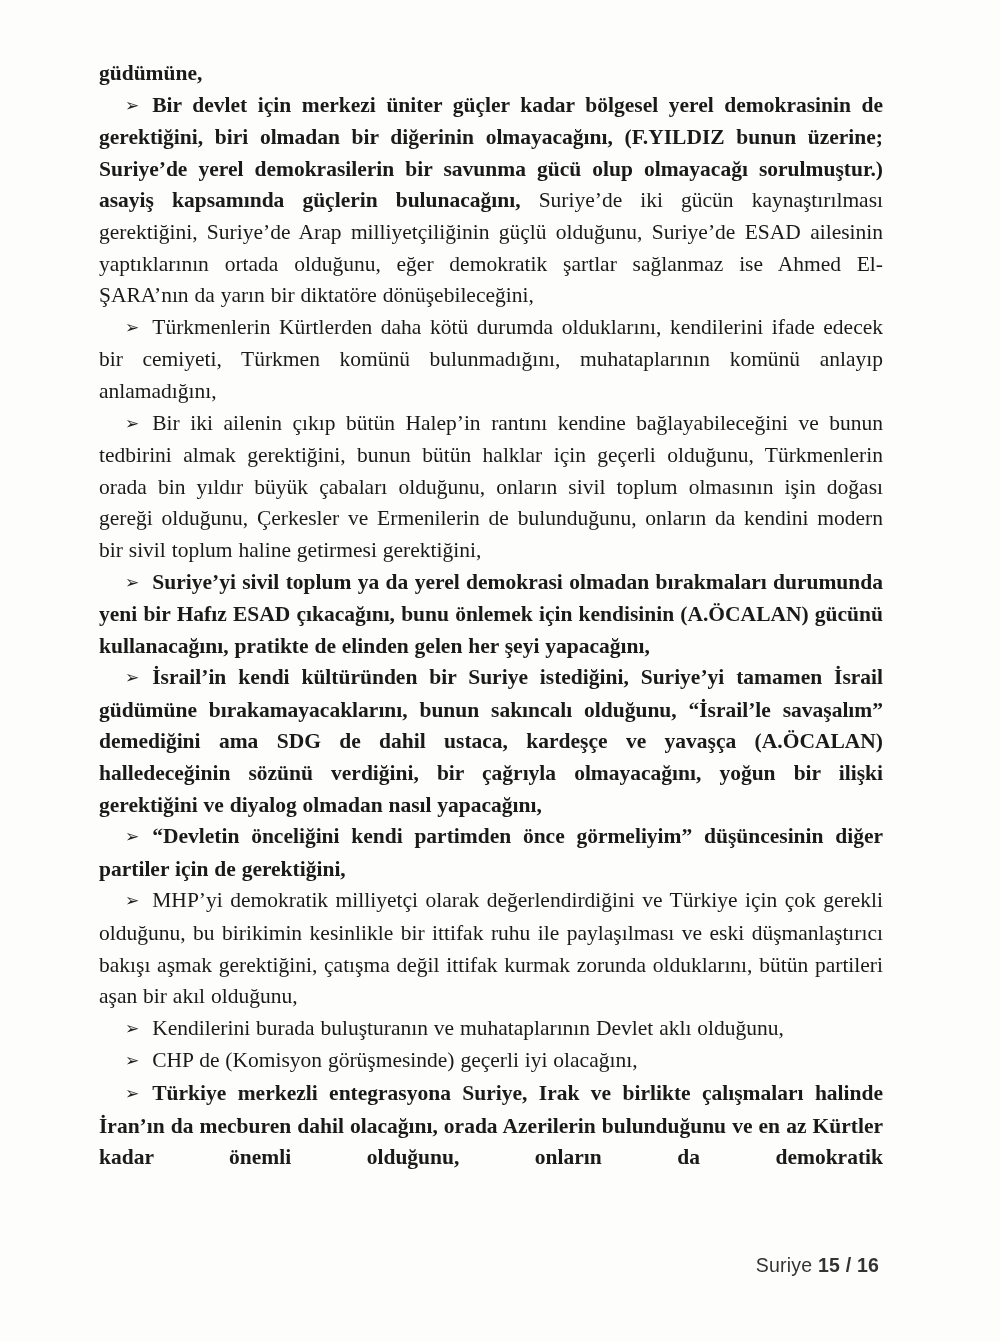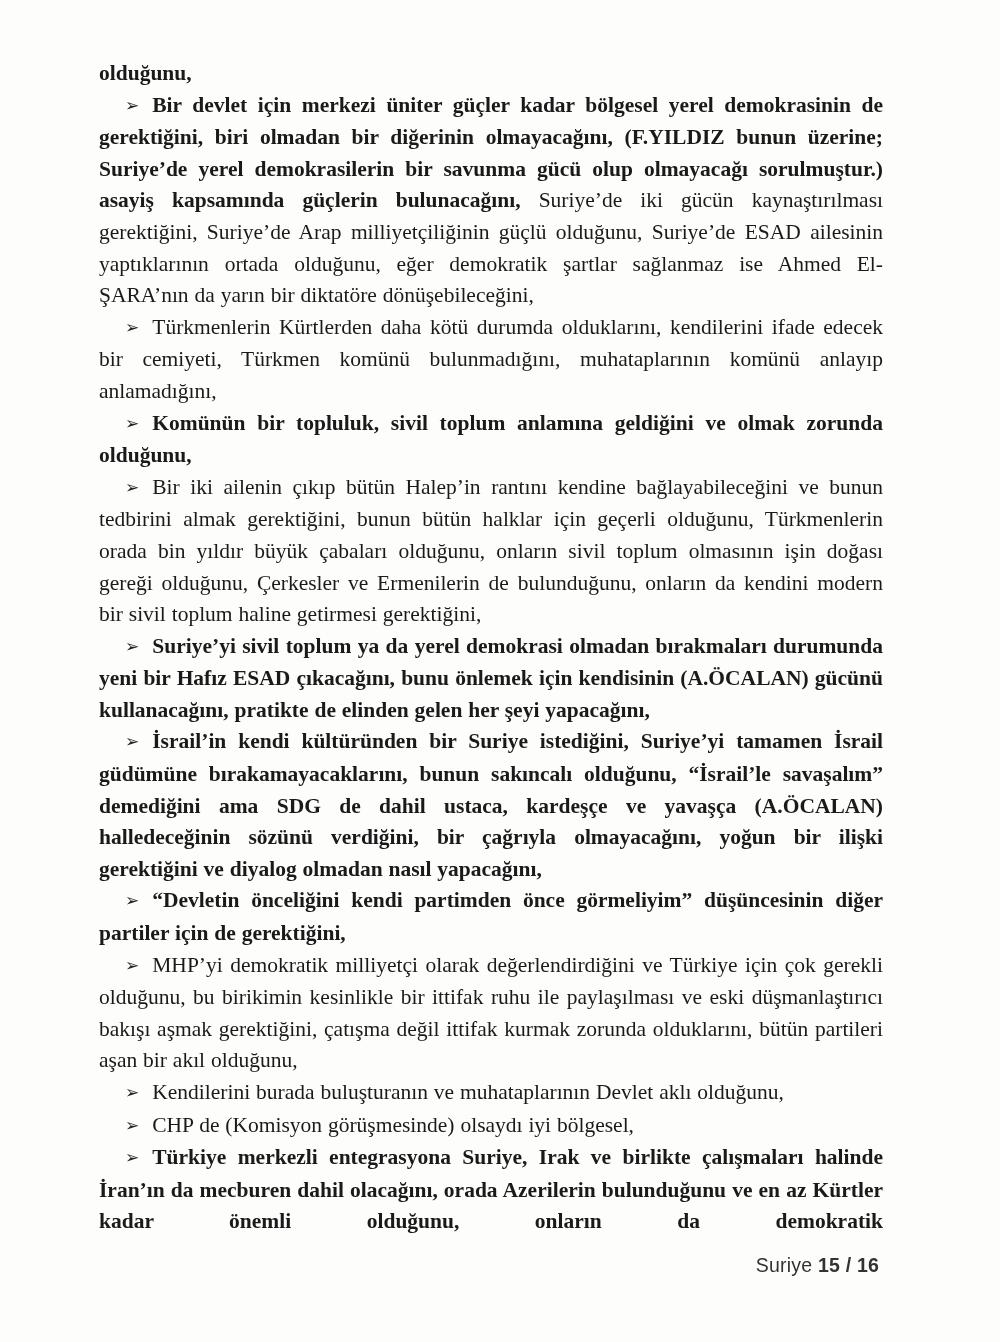--- a/index.html
+++ b/index.html
@@ -61,31 +61,30 @@
     color: #333;
     letter-spacing: 0.2px;
   }
   .footer .pg { font-weight: bold; }
 </style>
 </head>
 <body style="background: rgb(253, 253, 252); color: rgb(26, 26, 26);">
 
 <div class="scan-page">
   <div class="content">
-      <p class="para"><span class="run-b">olduğunu,</span></p>
+      <p class="para"><span class="run-b">güdümüne,</span></p>
       <p class="para bullet"><span class="arrow">➢</span><span class="run-b">Bir devlet için merkezi üniter güçler kadar bölgesel yerel demokrasinin de gerektiğini, biri olmadan bir diğerinin olmayacağını, </span><span class="run-bi">(F.YILDIZ bunun üzerine; Suriye’de yerel demokrasilerin bir savunma gücü olup olmayacağı sorulmuştur.) </span><span class="run-b">asayiş kapsamında güçlerin bulunacağını, </span><span>Suriye’de iki gücün kaynaştırılması gerektiğini, Suriye’de Arap milliyetçiliğinin güçlü olduğunu, Suriye’de ESAD ailesinin yaptıklarının ortada olduğunu, eğer demokratik şartlar sağlanmaz ise Ahmed El-ŞARA’nın da yarın bir diktatöre dönüşebileceğini,</span></p>
       <p class="para bullet"><span class="arrow">➢</span><span>Türkmenlerin Kürtlerden daha kötü durumda olduklarını, kendilerini ifade edecek bir cemiyeti, Türkmen komünü bulunmadığını, muhataplarının komünü anlayıp anlamadığını,</span></p>
-      <p class="para bullet"><span class="arrow">➢</span><span class="run-b">Komünün bir topluluk, sivil toplum anlamına geldiğini ve olmak zorunda olduğunu,</span></p>
       <p class="para bullet"><span class="arrow">➢</span><span>Bir iki ailenin çıkıp bütün Halep’in rantını kendine bağlayabileceğini ve bunun tedbirini almak gerektiğini, bunun bütün halklar için geçerli olduğunu, Türkmenlerin orada bin yıldır büyük çabaları olduğunu, onların sivil toplum olmasının işin doğası gereği olduğunu, Çerkesler ve Ermenilerin de bulunduğunu, onların da kendini modern bir sivil toplum haline getirmesi gerektiğini,</span></p>
       <p class="para bullet"><span class="arrow">➢</span><span class="run-b">Suriye’yi sivil toplum ya da yerel demokrasi olmadan bırakmaları durumunda yeni bir Hafız ESAD çıkacağını, bunu önlemek için kendisinin (A.ÖCALAN) gücünü kullanacağını, pratikte de elinden gelen her şeyi yapacağını,</span></p>
       <p class="para bullet"><span class="arrow">➢</span><span class="run-b">İsrail’in kendi kültüründen bir Suriye istediğini, Suriye’yi tamamen İsrail güdümüne bırakamayacaklarını, bunun sakıncalı olduğunu, “İsrail’le savaşalım” demediğini ama SDG de dahil ustaca, kardeşçe ve yavaşça (A.ÖCALAN) halledeceğinin sözünü verdiğini, bir çağrıyla olmayacağını, yoğun bir ilişki gerektiğini ve diyalog olmadan nasıl yapacağını,</span></p>
       <p class="para bullet"><span class="arrow">➢</span><span class="run-b">“Devletin önceliğini kendi partimden önce görmeliyim” düşüncesinin diğer partiler için de gerektiğini,</span></p>
       <p class="para bullet"><span class="arrow">➢</span><span>MHP’yi demokratik milliyetçi olarak değerlendirdiğini ve Türkiye için çok gerekli olduğunu, bu birikimin kesinlikle bir ittifak ruhu ile paylaşılması ve eski düşmanlaştırıcı bakışı aşmak gerektiğini, çatışma değil ittifak kurmak zorunda olduklarını, bütün partileri aşan bir akıl olduğunu,</span></p>
       <p class="para bullet"><span class="arrow">➢</span><span>Kendilerini burada buluşturanın ve muhataplarının Devlet aklı olduğunu,</span></p>
-      <p class="para bullet"><span class="arrow">➢</span><span>CHP de (Komisyon görüşmesinde) olsaydı iyi bölgesel,</span></p>
+      <p class="para bullet"><span class="arrow">➢</span><span>CHP de (Komisyon görüşmesinde) geçerli iyi olacağını,</span></p>
       <p class="para bullet justify-last"><span class="arrow">➢</span><span class="run-b">Türkiye merkezli entegrasyona Suriye, Irak ve birlikte çalışmaları halinde İran’ın da mecburen dahil olacağını, orada Azerilerin bulunduğunu ve en az Kürtler kadar önemli olduğunu, onların da demokratik</span></p>
     </div>
   <div class="footer">
     <span>Suriye</span>
     <span> </span>
     <span class="pg">15 / 16</span>
   </div>
 </div>
 
 </body></html>

